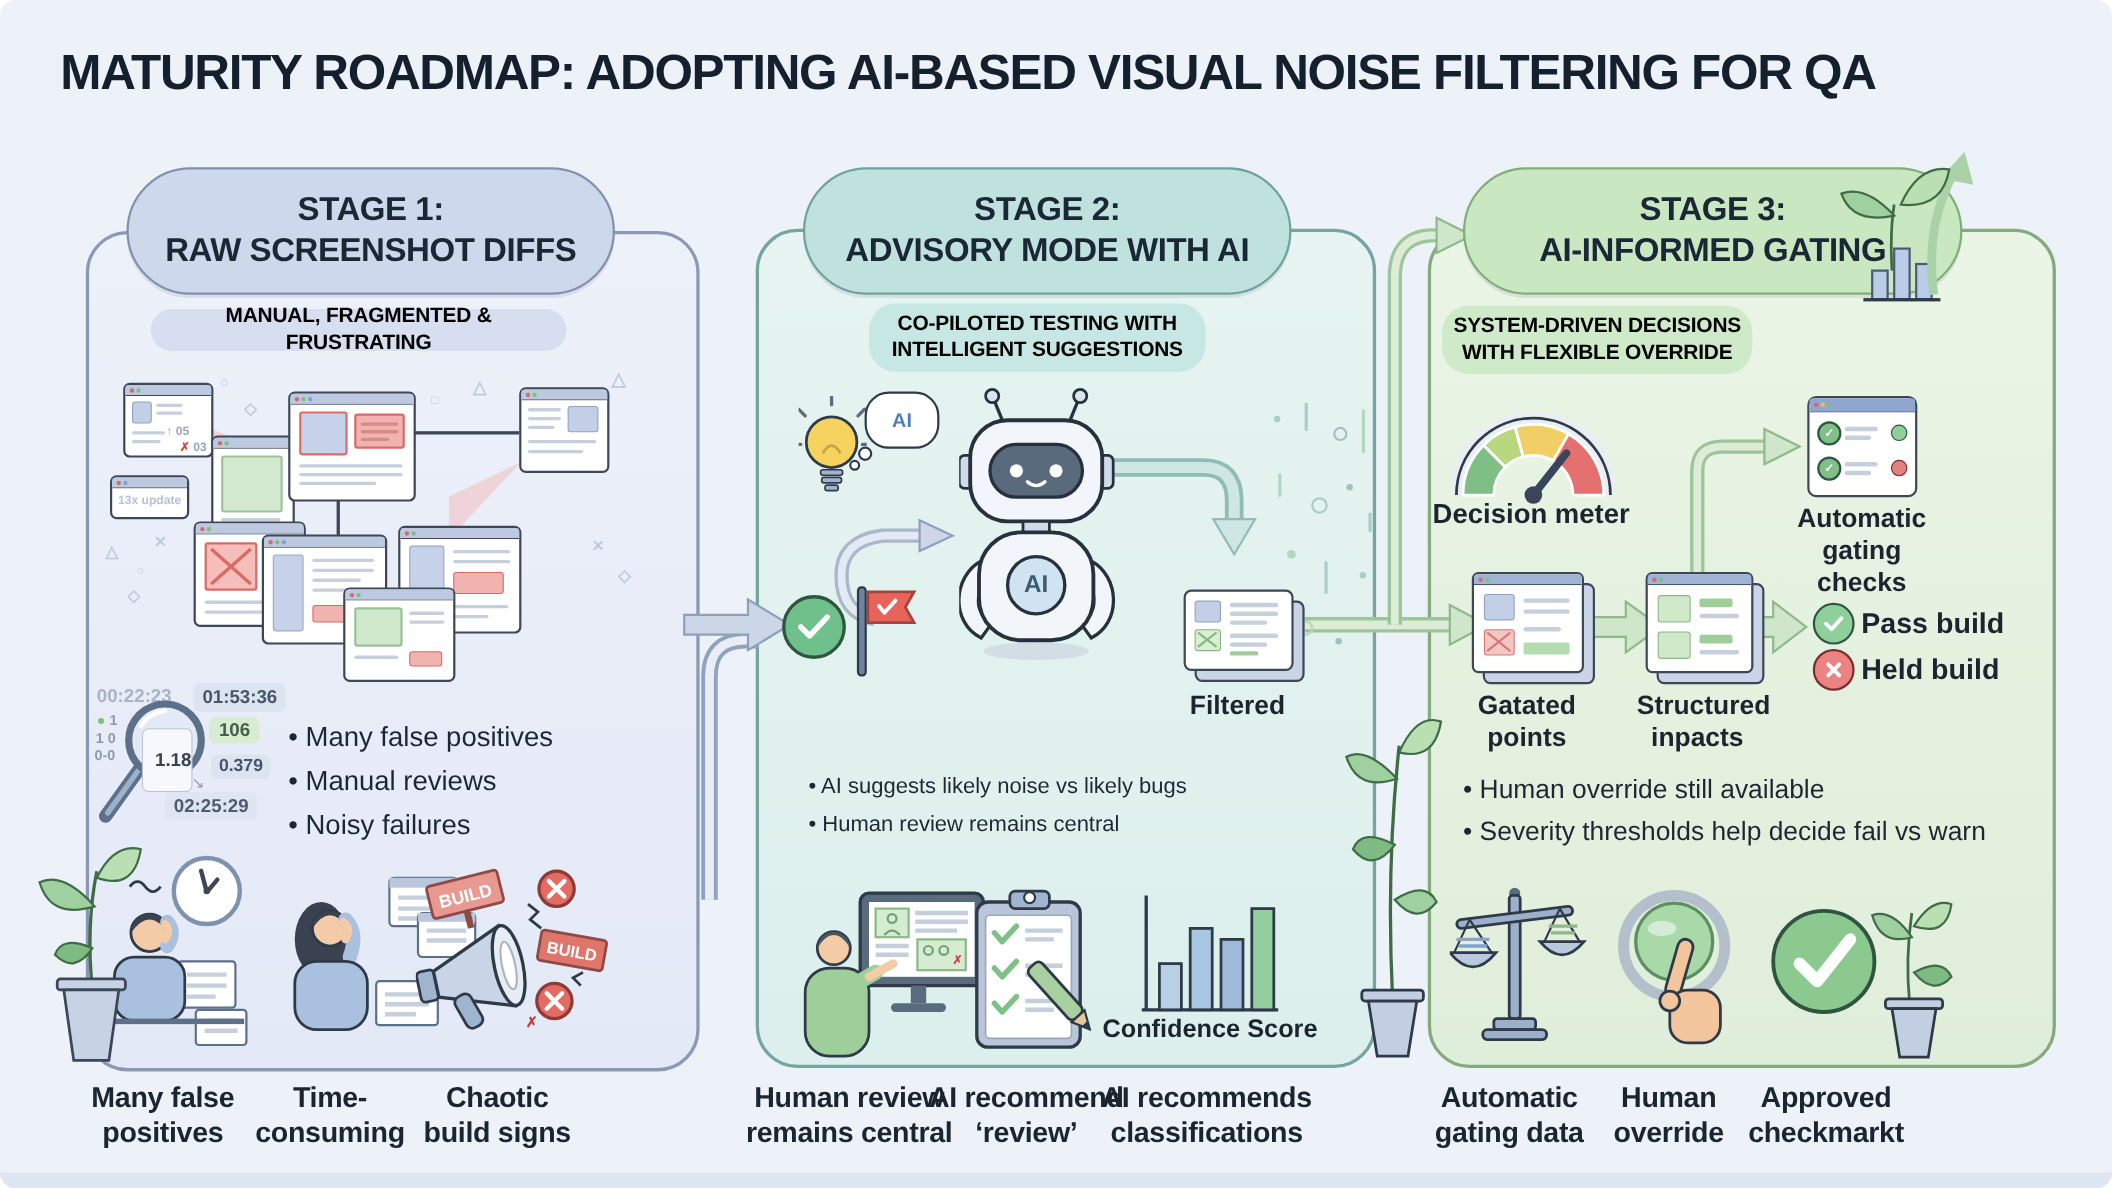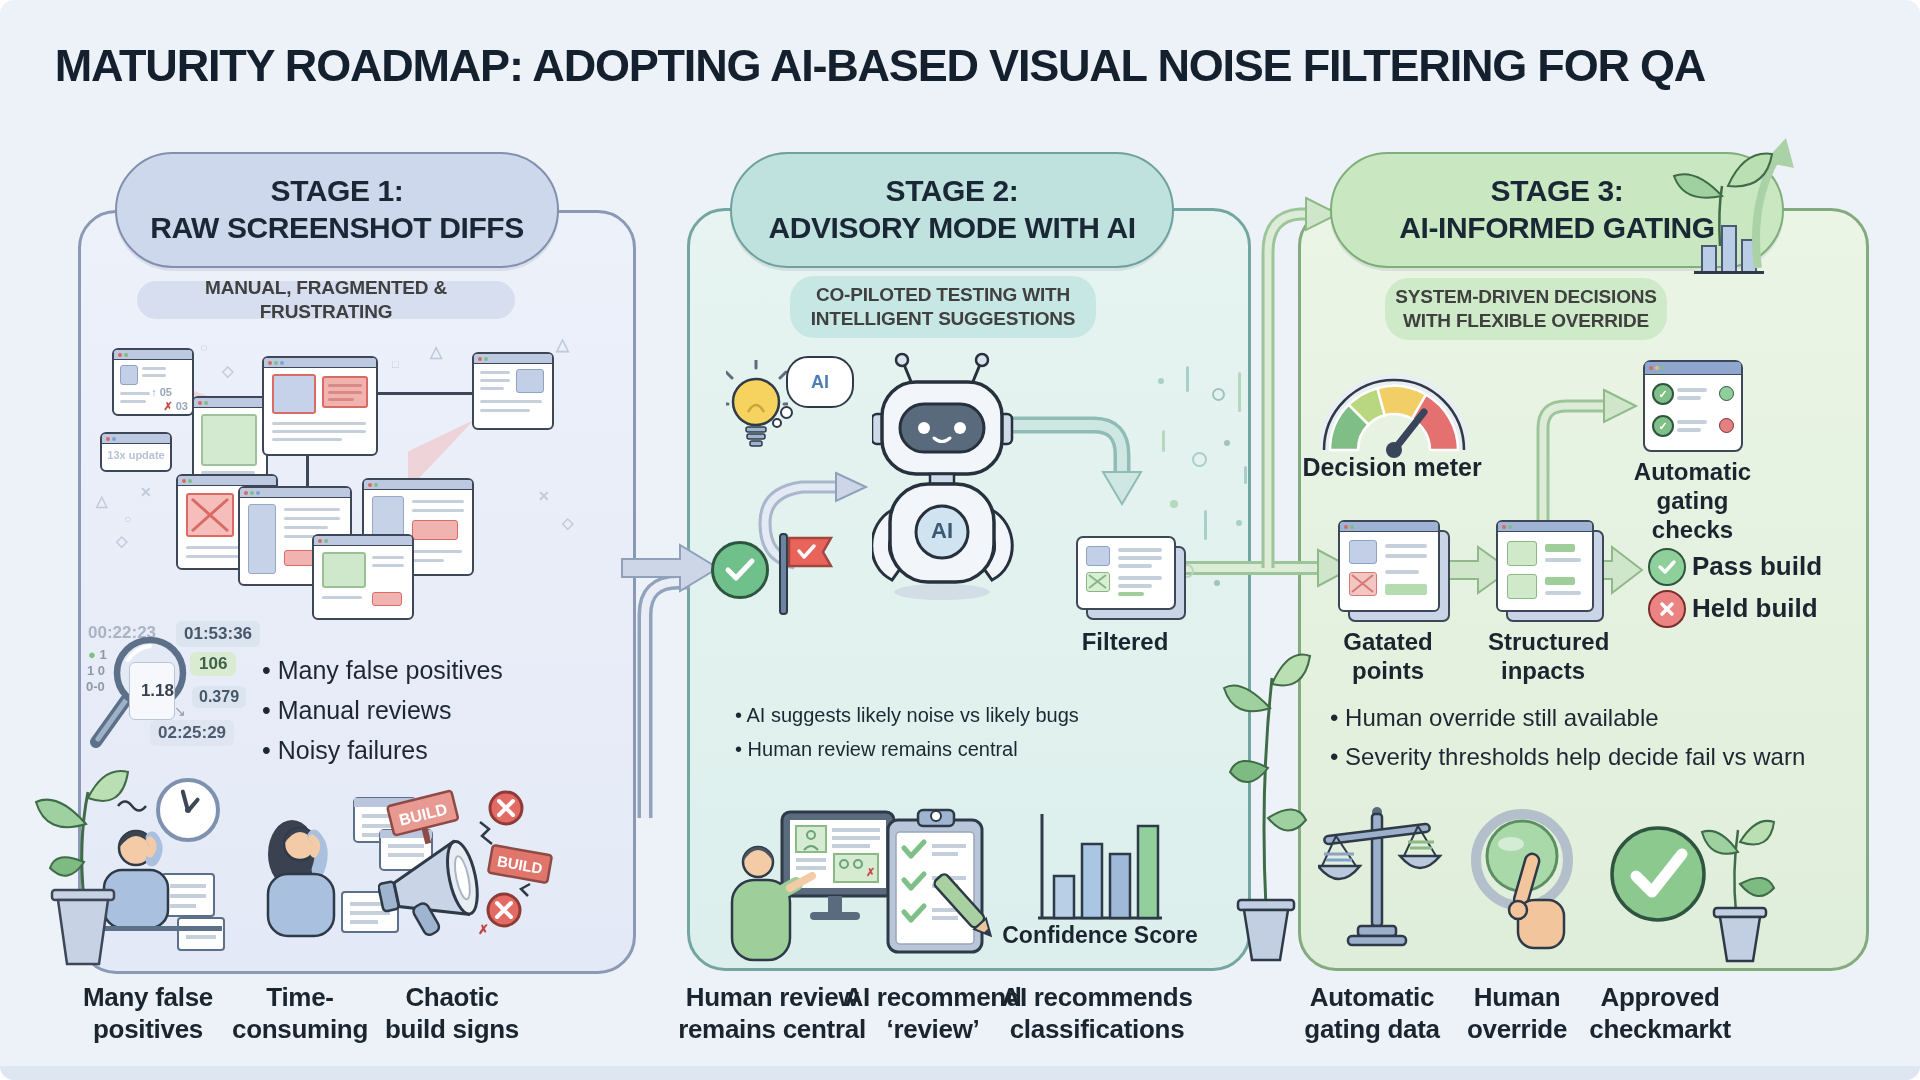--- a/index.html
+++ b/index.html
@@ -7,21 +7,21 @@
           font-family:"Liberation Sans",sans-serif;color:#1b2530;}
   .abs{position:absolute;}
   .pre{white-space:pre-line;}
   .title{position:absolute;top:40px;left:0;right:160px;text-align:center;font-size:45px;font-weight:800;
          color:#14202d;letter-spacing:-1.2px;}
   .panel{position:absolute;border-radius:38px;border:3px solid;z-index:1;}
   .pill{position:absolute;border-radius:60px;border:2.5px solid;z-index:4;display:flex;align-items:center;justify-content:center;
         text-align:center;font-weight:800;font-size:30px;line-height:1.22;letter-spacing:-0.4px;color:#1a2735;
         box-shadow:0 3px 0 rgba(70,90,120,.12);}
   .sub{position:absolute;border-radius:24px;z-index:4;display:flex;align-items:center;justify-content:center;
-       text-align:center;font-weight:800;font-size:19px;line-height:1.25;color:#404040;letter-spacing:-0.2px;}
+       text-align:center;font-weight:800;font-size:19px;line-height:1.25;color:#000000;letter-spacing:-0.2px;}
   .content{z-index:3;}
   .win{position:absolute;background:#fff;border:2px solid #3d4757;border-radius:6px;z-index:3;}
   .wbar{position:absolute;left:0;top:0;right:0;height:10px;background:#bcc9e0;border-bottom:1.5px solid #3d4757;
         border-radius:3px 3px 0 0;display:flex;align-items:center;gap:2px;padding-left:4px;box-sizing:border-box;}
   .wd{width:4px;height:4px;border-radius:50%;display:inline-block;}
   .ln{position:absolute;height:4px;background:#c6cfdc;border-radius:2px;}
   .bx{position:absolute;border-radius:3px;box-sizing:border-box;}
   .cap{position:absolute;font-size:26px;font-weight:600;color:#1b2530;text-align:center;line-height:1.22;z-index:3;letter-spacing:-0.3px;}
   .lbl{position:absolute;font-size:24px;font-weight:600;color:#1b2530;text-align:center;line-height:1.2;z-index:3;}
   .bullets{position:absolute;margin:0;padding:0;list-style:none;font-size:25px;font-weight:500;color:#1d2733;z-index:3;}
@@ -76,21 +76,21 @@
   <div class="pill pre" style="left:115px;top:152px;width:440px;height:112px;background:#cdd8ec;border-color:#8190ac;">STAGE 1:
 RAW SCREENSHOT DIFFS</div>
   <div class="pill pre" style="left:730px;top:152px;width:440px;height:112px;background:#c0e2df;border-color:#6fa29e;">STAGE 2:
 ADVISORY MODE WITH AI</div>
   <div class="pill pre" style="left:1330px;top:152px;width:450px;height:112px;background:#c9e8c2;border-color:#7fae78;">STAGE 3:
 AI-INFORMED GATING</div>
 
   <div class="sub" style="left:137px;top:281px;width:378px;height:38px;background:#d6def0;">MANUAL, FRAGMENTED &amp; FRUSTRATING</div>
   <div class="sub pre" style="left:790px;top:276px;width:306px;height:62px;background:#c7e7e4;">CO-PILOTED TESTING WITH
 INTELLIGENT SUGGESTIONS</div>
-  <div class="sub pre" style="left:1385px;top:278px;width:282px;height:62px;background:#cfeac8;">SYSTEM-DRIVEN DECISIONS
+  <div class="sub pre" style="left:1311px;top:278px;width:282px;height:62px;background:#cfeac8;">SYSTEM-DRIVEN DECISIONS
 WITH FLEXIBLE OVERRIDE</div>
 
   <svg class="abs" style="left:1660px;top:130px;z-index:5;" width="150" height="150" viewBox="0 0 150 150">
     <rect x="42" y="116" width="14" height="26" fill="#b9cde6" stroke="#4b5a70" stroke-width="2"></rect>
     <rect x="62" y="96" width="14" height="46" fill="#b9cde6" stroke="#4b5a70" stroke-width="2"></rect>
     <rect x="82" y="110" width="14" height="32" fill="#b9cde6" stroke="#4b5a70" stroke-width="2"></rect>
     <rect x="34" y="141" width="70" height="3" fill="#2e3a48"></rect>
     <path d="M 98 138 C 92 90 100 56 118 24" fill="none" stroke="#abd2a6" stroke-width="8"></path>
     <polygon points="104,32 126,8 134,38" fill="#abd2a6"></polygon>
     <path d="M 60 116 Q 58 80 62 56" fill="none" stroke="#3f6b47" stroke-width="2.5"></path>

